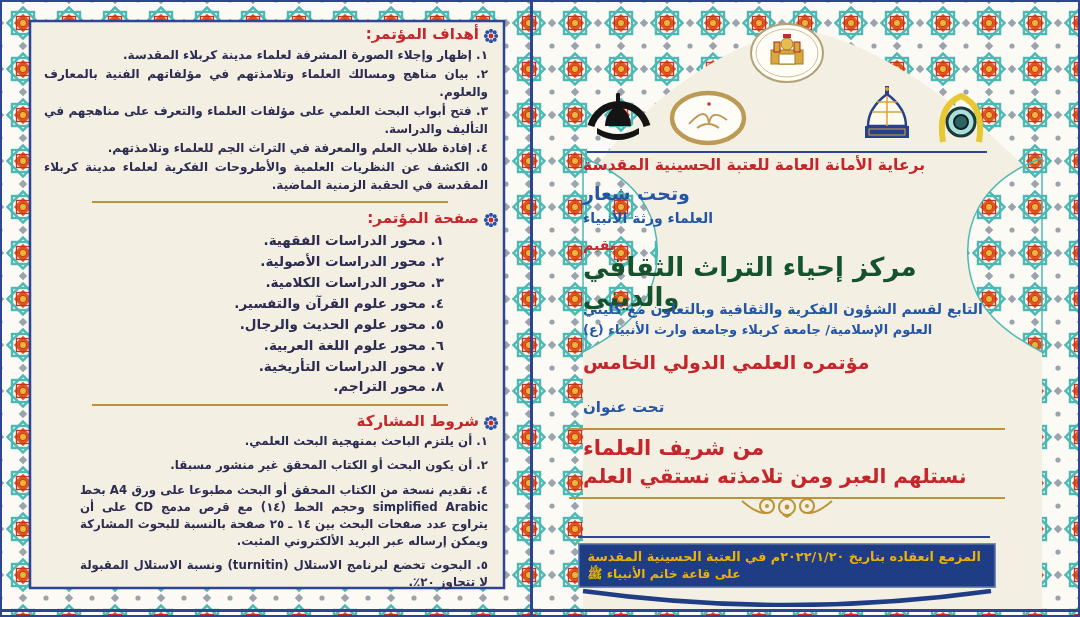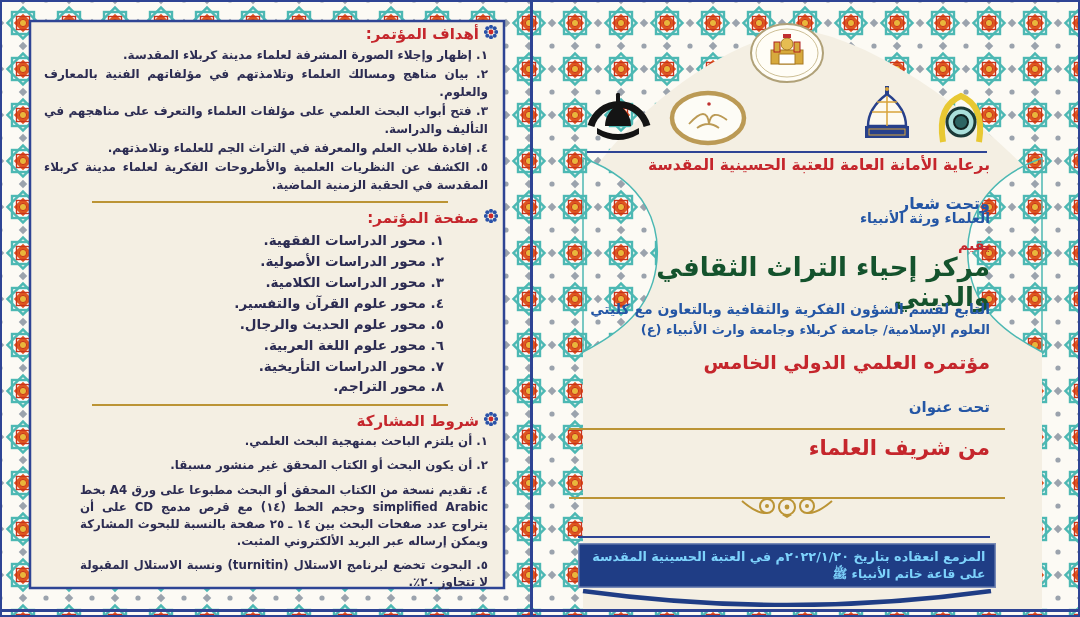--- a/index.html
+++ b/index.html
@@ -7,58 +7,58 @@
     position:relative; width:1080px; height:617px; overflow:hidden;
     background:#f4efe3;
     font-family:"DejaVu Sans", sans-serif;
   }
   .bg{position:absolute; inset:0; z-index:0;}
   
   .panel-left{
     position:absolute; z-index:2; left:42px; top:23px; width:456px; height:566px;
     direction:rtl; color:#2c2c52;
   }
-  .sec-header{display:flex; align-items:flex-start; gap:5px; margin:2px 0 3px;}
+  .sec-header{display:flex; align-items:flex-end; gap:5px; margin:2px 0 3px;}
   .sec-title{color:#c5262c; font-size:15px; font-weight:bold;}
   .sec-icon{width:14px; height:14px; flex:0 0 auto;}
   .items{list-style:none; margin:0; padding:0 10px 0 2px; font-weight:bold;}
   .items.s1 li{font-size:12px; line-height:1.5; text-align:justify; margin-bottom:1px;}
   .items.s2 li{font-size:13.5px; line-height:1.55; text-align:right; padding-right:44px;}
   .items.s3 li{font-size:11.8px; line-height:1.45; text-align:justify; margin-bottom:7px;margin-left:36px;}
   .gold-sep{width:78%; margin:7px auto 6px; border-top:2px solid #bb9435;}
   
   .panel-right{
     position:absolute; z-index:2; left:583px; top:0; width:407px; height:617px;
-    direction:rtl; text-align:right;
+    direction:rtl; text-align:left;
   }
   .abs{position:absolute; left:0; right:0;}
   .top-logo{position:absolute; left:50%; transform:translateX(-50%); top:22px;}
   .logo-row{position:absolute; top:86px; left:0; right:0; display:flex; justify-content:center; align-items:flex-end; gap:16px;}
   .logo-gap{width:78px;}
   .thin-line{margin:0 auto; border-top:2px solid #2e4494;}
   .t-red{color:#c5262c; font-weight:bold;}
   .t-blue{color:#2456a5; font-weight:bold;}
   .t-navy{color:#14532d; font-weight:bold;}
   .patronage{top:156px; font-size:15.5px;}
-  .slogan-label{top:194px; font-size:16px;}
+  .slogan-label{top:182px; font-size:19px;}
   .slogan{top:210px; font-size:14px;}
   .holds-label{top:237px; font-size:14px;}
   .organizer{top:252px; font-size:26px; letter-spacing:-1px;}
   .affil1{top:301px; font-size:14px;}
   .affil2{top:322px; font-size:13px;}
   .conf-name{top:351px; font-size:19px;}
   .under-title{top:398px; font-size:15px;}
   .gold-rule{position:absolute; left:50%; transform:translateX(-50%); width:436px; border-top:2px solid #bb9435;}
   .title1{top:436px; font-size:21px;}
   .title2{top:464px; font-size:20px;}
   .ornament{position:absolute; top:498px; left:50%; transform:translateX(-50%);}
   .date-box{
     position:absolute; top:543px; left:50%; transform:translateX(-50%);
     width:418px; padding:4px 10px 5px; box-sizing:border-box;
-    background:#1f3d85; border-radius:0; color:#7dd3fc; font-weight:bold;
+    background:#1f3d85; border-radius:0; color:#eab308; font-weight:bold;
     box-shadow:inset 0 0 0 1.5px rgba(255,255,255,.4);
   }
   .date-box .l1{font-size:12.8px; line-height:1.5;}
   .date-box .l2{font-size:12.3px; line-height:1.4;}
   .chevron{position:absolute; top:589px; left:50%; transform:translateX(-50%);}
 </style>
 </head>
 <body>
 
 <div class="poster">
@@ -234,20 +234,21 @@
     <div class="abs t-blue slogan">العلماء ورثة الأنبياء</div>
     <div class="abs t-red holds-label">يقيم</div>
     <div class="abs t-navy organizer">مركز إحياء التراث الثقافي والديني</div>
     <div class="abs t-blue affil1">التابع لقسم الشؤون الفكرية والثقافية وبالتعاون مع كليتي</div>
     <div class="abs t-blue affil2">العلوم الإسلامية/ جامعة كربلاء وجامعة وارث الأنبياء (ع)</div>
     <div class="abs t-red conf-name">مؤتمره العلمي الدولي الخامس</div>
     <div class="abs t-blue under-title">تحت عنوان</div>
 
     <div class="gold-rule" style="top:428px;"></div>
     <div class="abs t-red title1">من شريف العلماء</div>
+    <div class="abs t-red title2">نستلهم العبر ومن تلامذته نستقي العلم</div>
     <div class="gold-rule" style="top:497px;"></div>
 
     <svg class="ornament" width="150" height="20" viewBox="0 0 150 20">
       <g fill="none" stroke="#bb9435" stroke-width="2">
         <circle cx="55" cy="8" r="7"></circle>
           <circle cx="75" cy="9" r="8"></circle>
           <circle cx="95" cy="8" r="7"></circle>
         <path d="M 30 3 Q 45 16 55 15 M 120 3 Q 105 16 95 15"></path>
       </g>
       <g fill="#bb9435">

